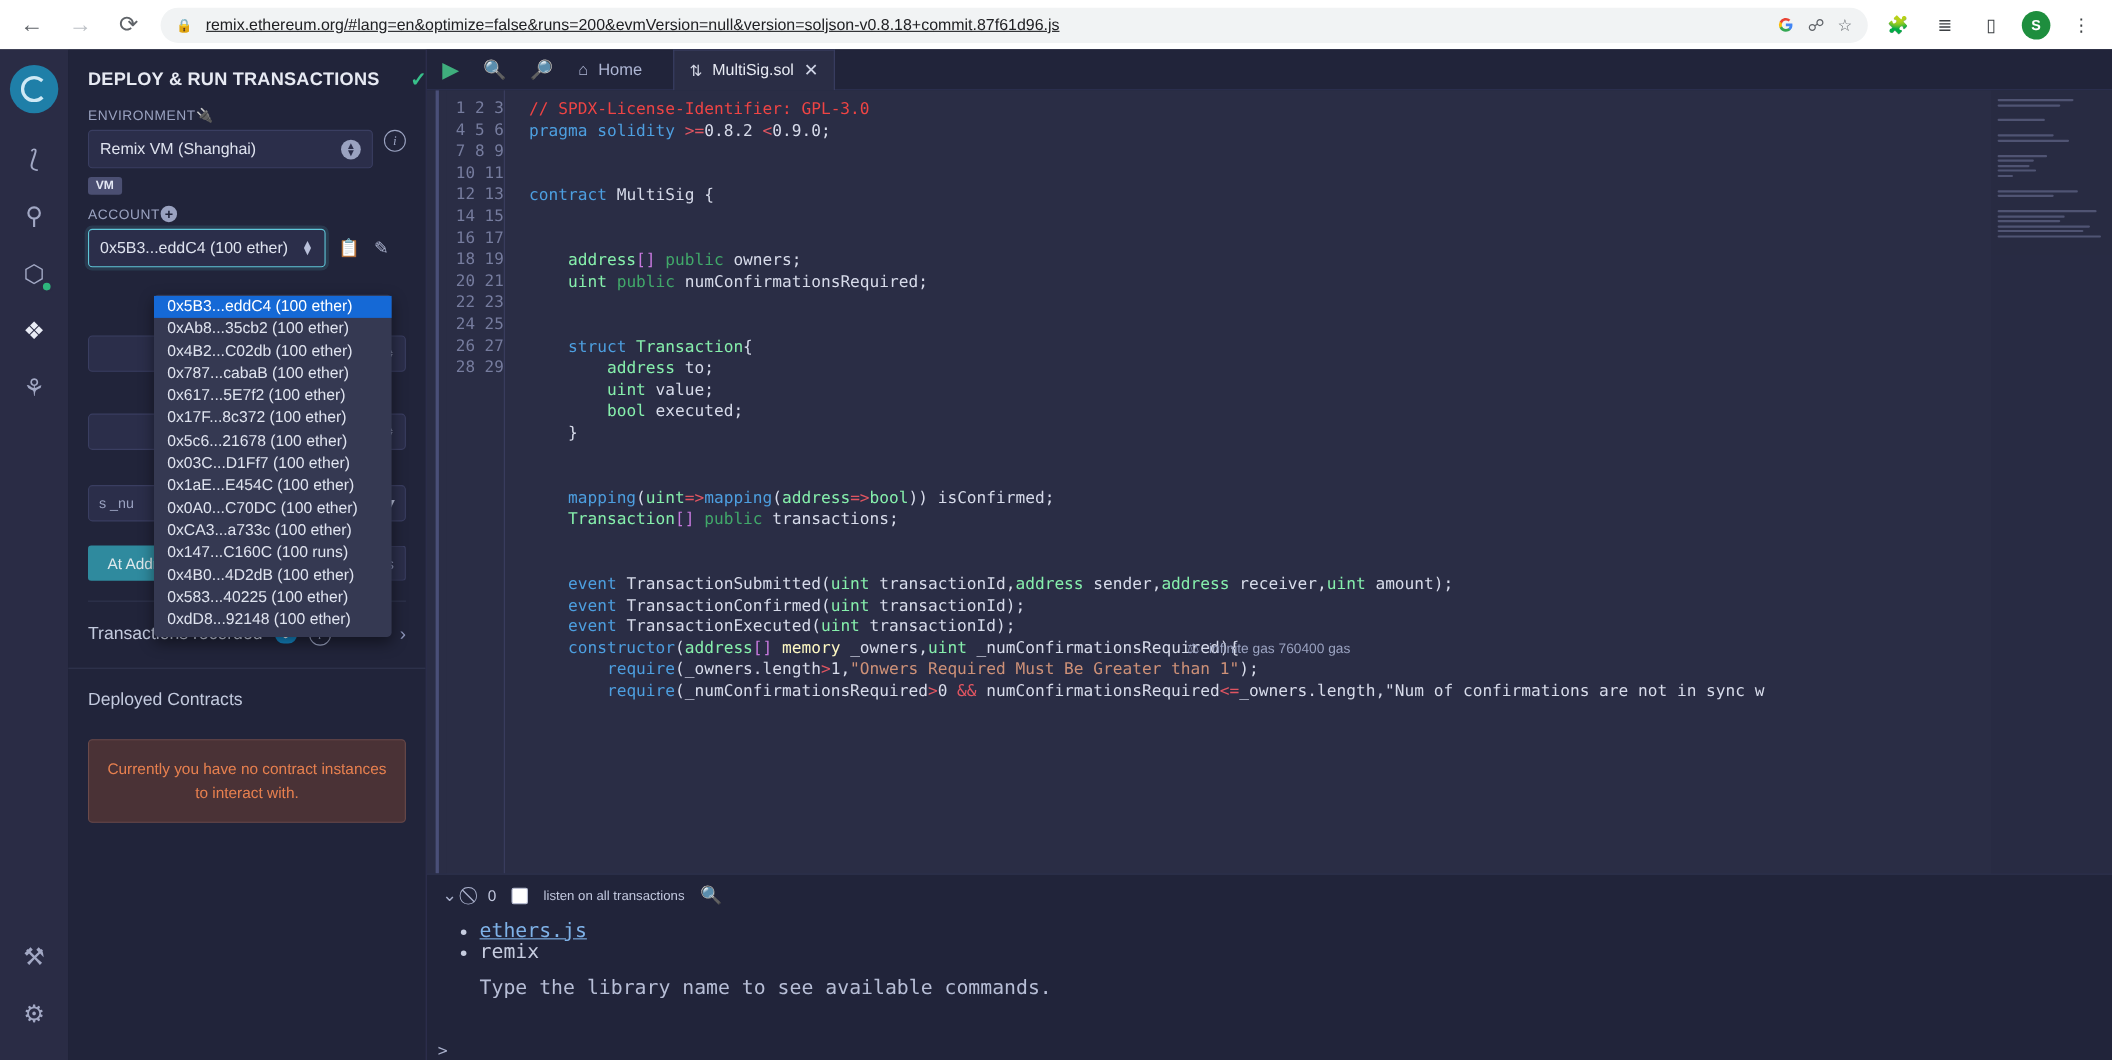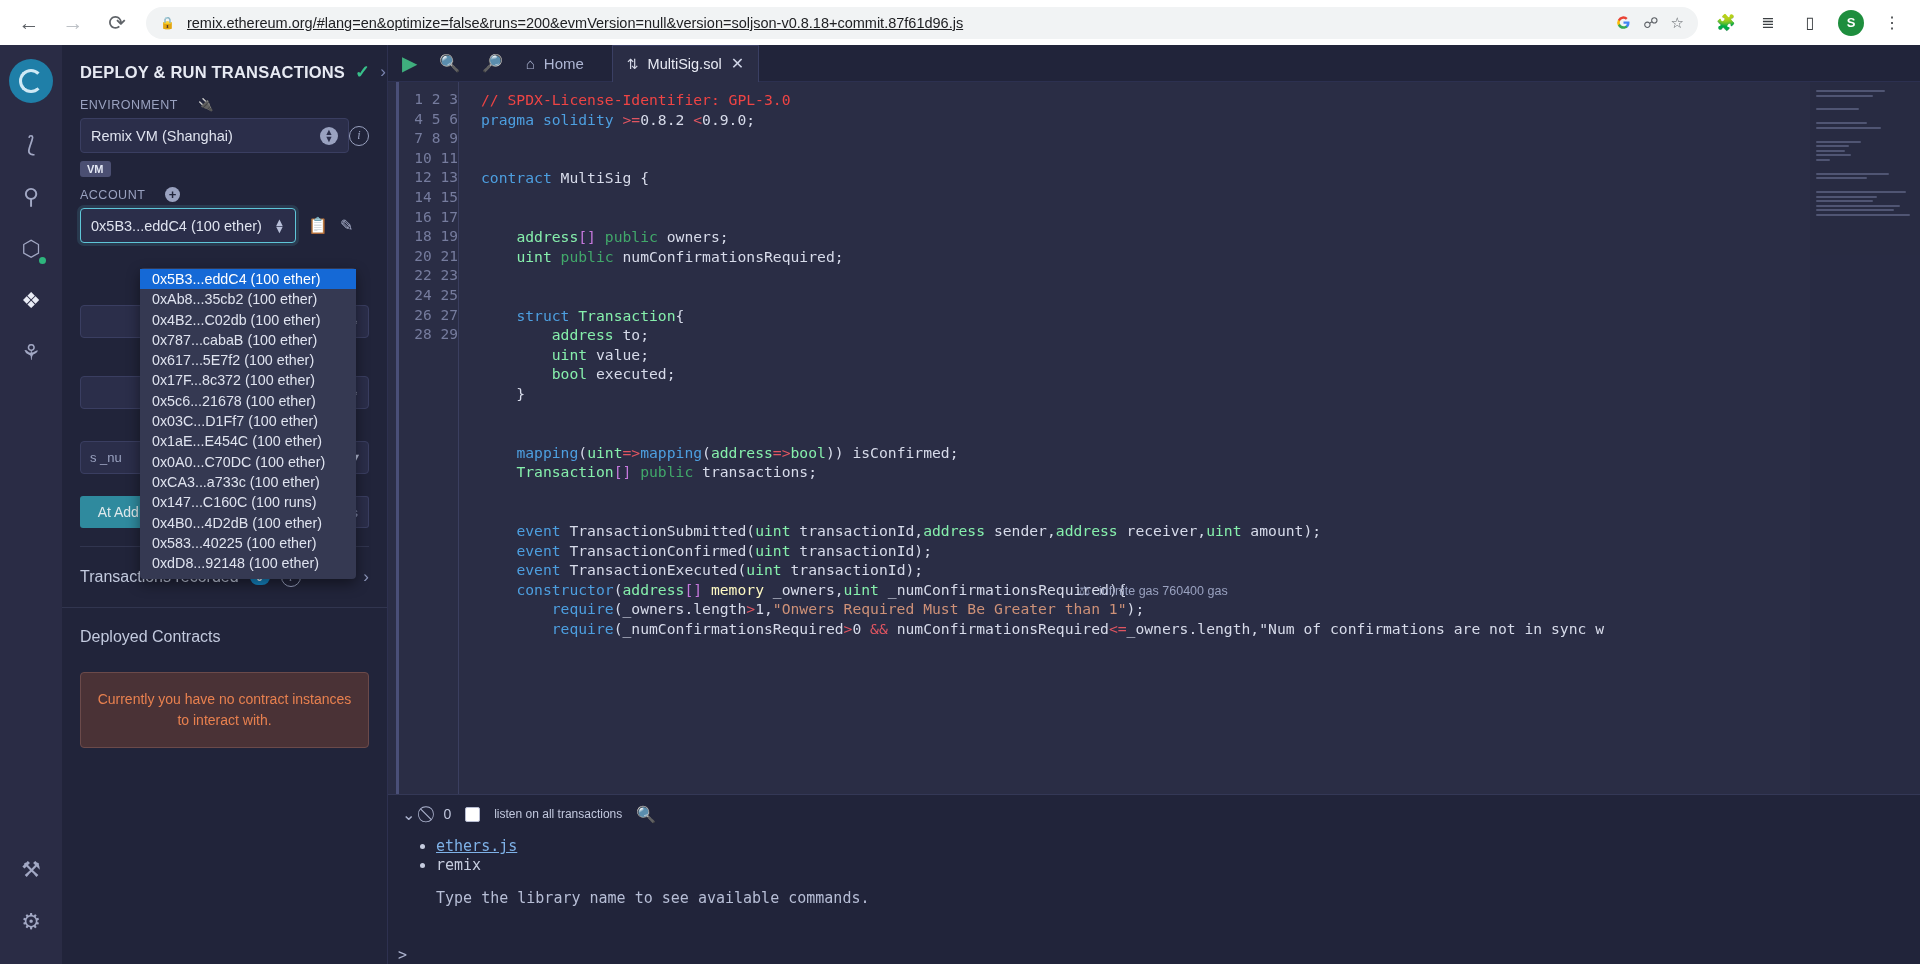--- a/index.html
+++ b/index.html
@@ -101,54 +101,54 @@
     width: 326px; height: 100%;
     background: #21243a;
     border-right: 1px solid #2e3150;
     flex-shrink: 0;
     position: relative;
     overflow: hidden;
   }
   #panel-header {
     display: flex; align-items: center;
     padding: 16px 14px 14px 18px;
-    gap: 10px;
+    gap: 28px;
   }
   #panel-title {
     font-size: 16.5px; font-weight: bold; letter-spacing: .2px;
     color: #e7eaf3; white-space: nowrap;
   }
   .check-glyph { color: #38c08a; font-size: 18px; font-weight: bold; }
   .chev-right { color: #7b85b0; font-size: 17px; margin-left: auto; padding-right:4px;}
 
   .panel-body { padding: 0 18px; }
   .field-label {
     font-size: 12.5px; color: #9aa2c0; letter-spacing: .5px;
-    display:flex; align-items:center; gap: 20px;
+    display:flex; align-items:center; gap: 1px;
     margin-bottom: 6px;
     text-align: right;
   }
   .select-box {
     height: 35px; background: #2b2e4a;
     border: 1px solid #3a3e61; border-radius: 4px;
     display:flex; align-items:center; padding: 0 10px;
     color: #dfe3ef; font-size: 14.5px;
     justify-content: space-between;
   }
   .stepper {
     display:flex; flex-direction:column; align-items:center;
     line-height: .62; color:#b9c0da; font-size: 11px;
   }
   .round-caret {
     width: 18px; height: 18px; border-radius: 50%;
     background: #9aa2c0; color: #2b2e4a;
     display:flex; flex-direction:column; align-items:center; justify-content:center;
     font-size: 9px; line-height: .75;
   }
-  .env-row { display:flex; align-items:center; }
+  .env-row { display:flex; align-items:flex-start; gap: 10px; }
   .info-i {
     width: 20px; height: 20px; border-radius: 50%;
     border: 1.5px solid #9aa2c0; color:#9aa2c0;
     display:flex; align-items:center; justify-content:center;
     font-size: 12px; font-style: italic; font-family: "Liberation Serif", serif;
     flex-shrink: 0;
   }
   .vm-chip {
     display:inline-block; margin: 8px 0 2px;
     background: #4b4f72; color: #e3e7f3;
@@ -324,21 +324,21 @@
   .term-label { color:#c2c8de; font-size: 12px; }
   #term-search {
     flex: 1; max-width: 288px; height: 27px;
     background: #2e3149; border:1px solid #3d4164; border-radius: 3px;
     display:flex; align-items:center; padding: 0 10px;
     color:#878fb0; font-size: 13.5px;
   }
   #term-body {
     flex: 1; padding: 4px 0 0 22px;
     font-family: "DejaVu Sans Mono", monospace;
-    font-size: 15px; color:#c6ccdf; line-height: 19px;
+    font-size: 18px; color:#c6ccdf; line-height: 19px;
     overflow: hidden;
   }
   .term-list { list-style: disc; padding-left: 26px; }
   .term-link { color: #7fb2e8; text-decoration: underline; }
   .term-hint { color:#b7bed6; padding-left: 26px; margin-top: 14px; }
   #term-prompt {
     padding: 4px 0 0 10px; color:#aab1cc; font-size: 15px;
     font-family: "DejaVu Sans Mono", monospace;
   }
 </style>

